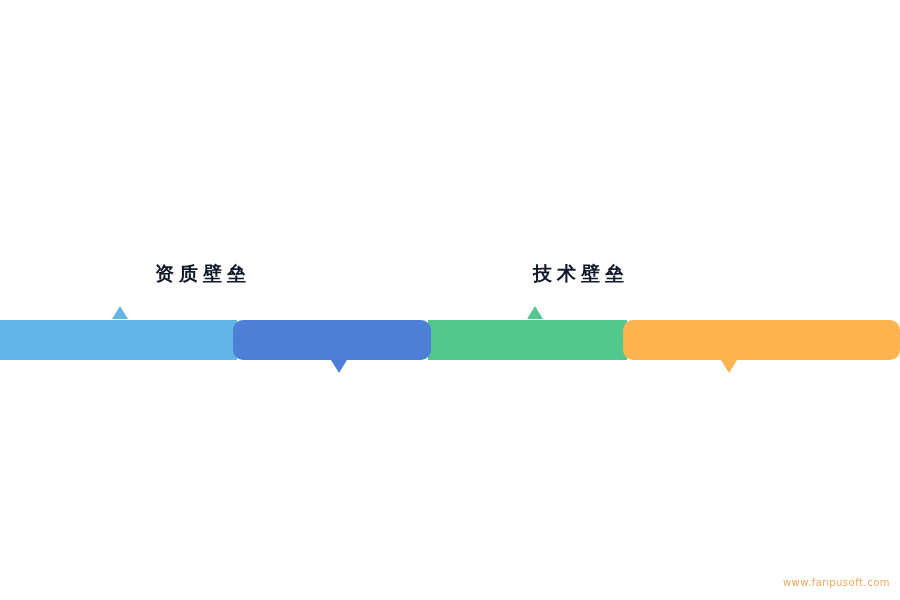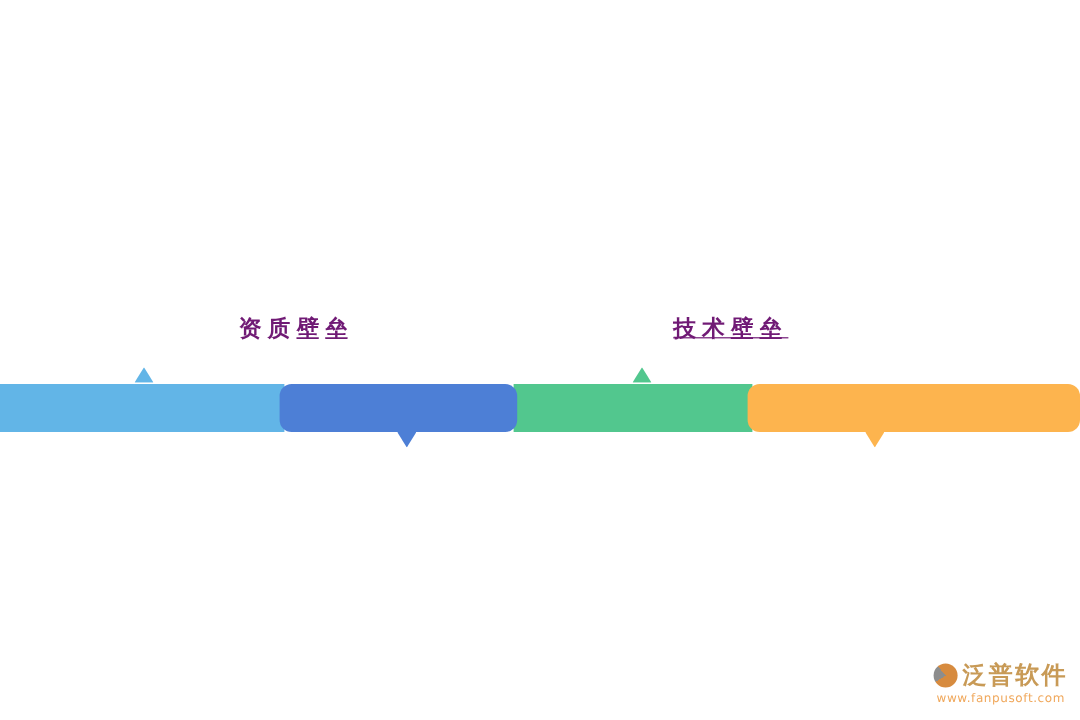--- a/index.html
+++ b/index.html
@@ -36,24 +36,23 @@
     z-index: 2;
   }
   .seg.rounded-right {
     border-radius: 10px;
     z-index: 2;
   }
   .barrier-label {
     position: absolute;
     font-size: 19px;
     font-weight: bold;
-    color: #701a75;
+    color: #0f172a;
     letter-spacing: 5px;
     white-space: nowrap;
-    margin-left: 44px;
   }
   .tri {
     position: absolute;
     width: 16px;
     height: 13px;
     z-index: 3;
   }
   .tri.up {
     clip-path: polygon(50% 0, 0 100%, 100% 100%);
   }
@@ -90,40 +89,36 @@
     letter-spacing: 0.5px;
   }
 </style>
 </head>
 <body>
 
 <div class="canvas">
 
   <div class="barrier-label" style="left:155px; top:261px;">资质壁垒</div>
 
-  <div class="barrier-label" style="left:517px; top:261px;text-decoration:underline;">技术壁垒</div>
+  <div class="barrier-label" style="left:533px; top:261px;">技术壁垒</div>
 
   <div class="tri up" style="left: 112px; top: 306px; background: rgb(98, 181, 231);"></div>
 
   <div class="tri up" style="left: 527px; top: 306px; background: rgb(82, 199, 142);"></div>
 
   <div class="bar">
     <div class="seg" style="left: 0px; width: 237px; background: rgb(98, 181, 231);"></div>
     <div class="seg rounded" style="left: 233px; width: 198px; background: rgb(77, 127, 214);"></div>
     <div class="seg" style="left: 428px; width: 199px; background: rgb(82, 199, 142);"></div>
     <div class="seg rounded-right" style="left: 623px; width: 277px; background: rgb(253, 180, 78);"></div>
   </div>
 
   <div class="tri down" style="left: 331px; top: 360px; background: rgb(77, 127, 214);"></div>
 
   <div class="tri down" style="left: 721px; top: 360px; background: rgb(253, 180, 78);"></div>
 
 
 
   <div class="watermark">
-    <div class="brand-row">
-      <span class="logo-mark"></span>
-      <span class="brand-text" style="color: rgb(200, 154, 86);">泛普软件</span>
-    </div>
     <div class="brand-url" style="color: rgb(240, 168, 92); text-align: center;">www.fanpusoft.com</div>
   </div>
 
 </div>
 
 </body></html>

